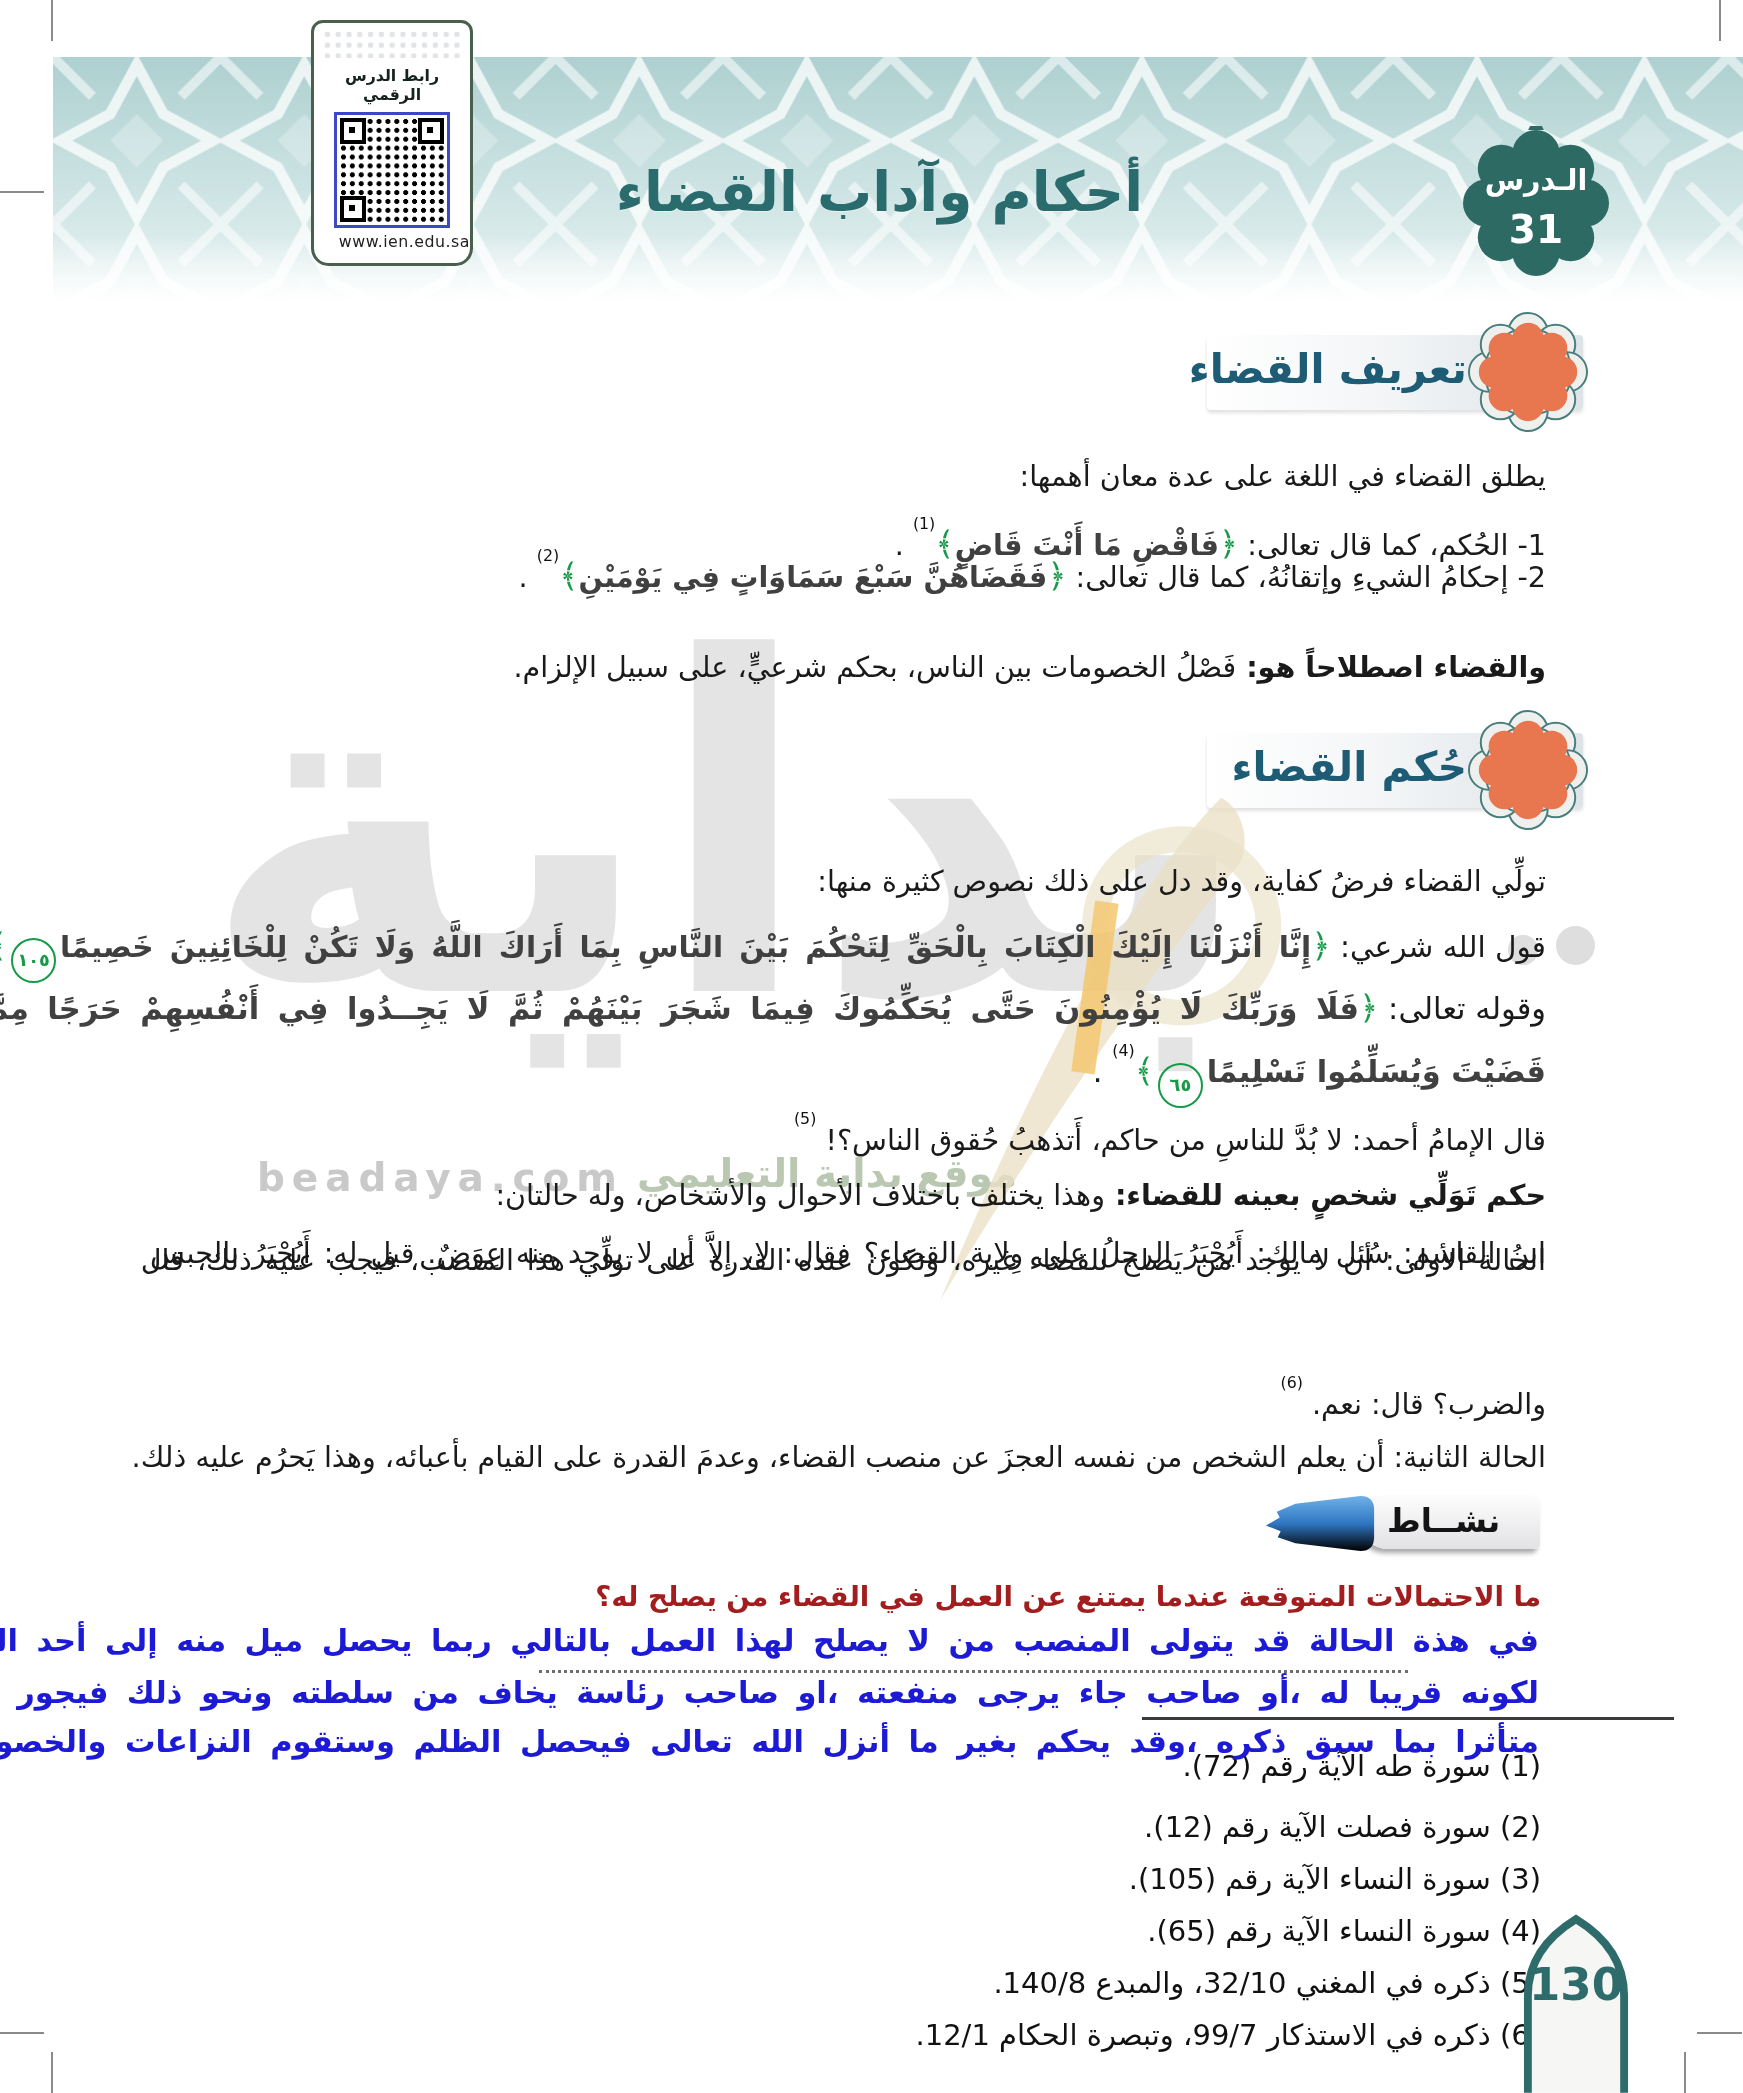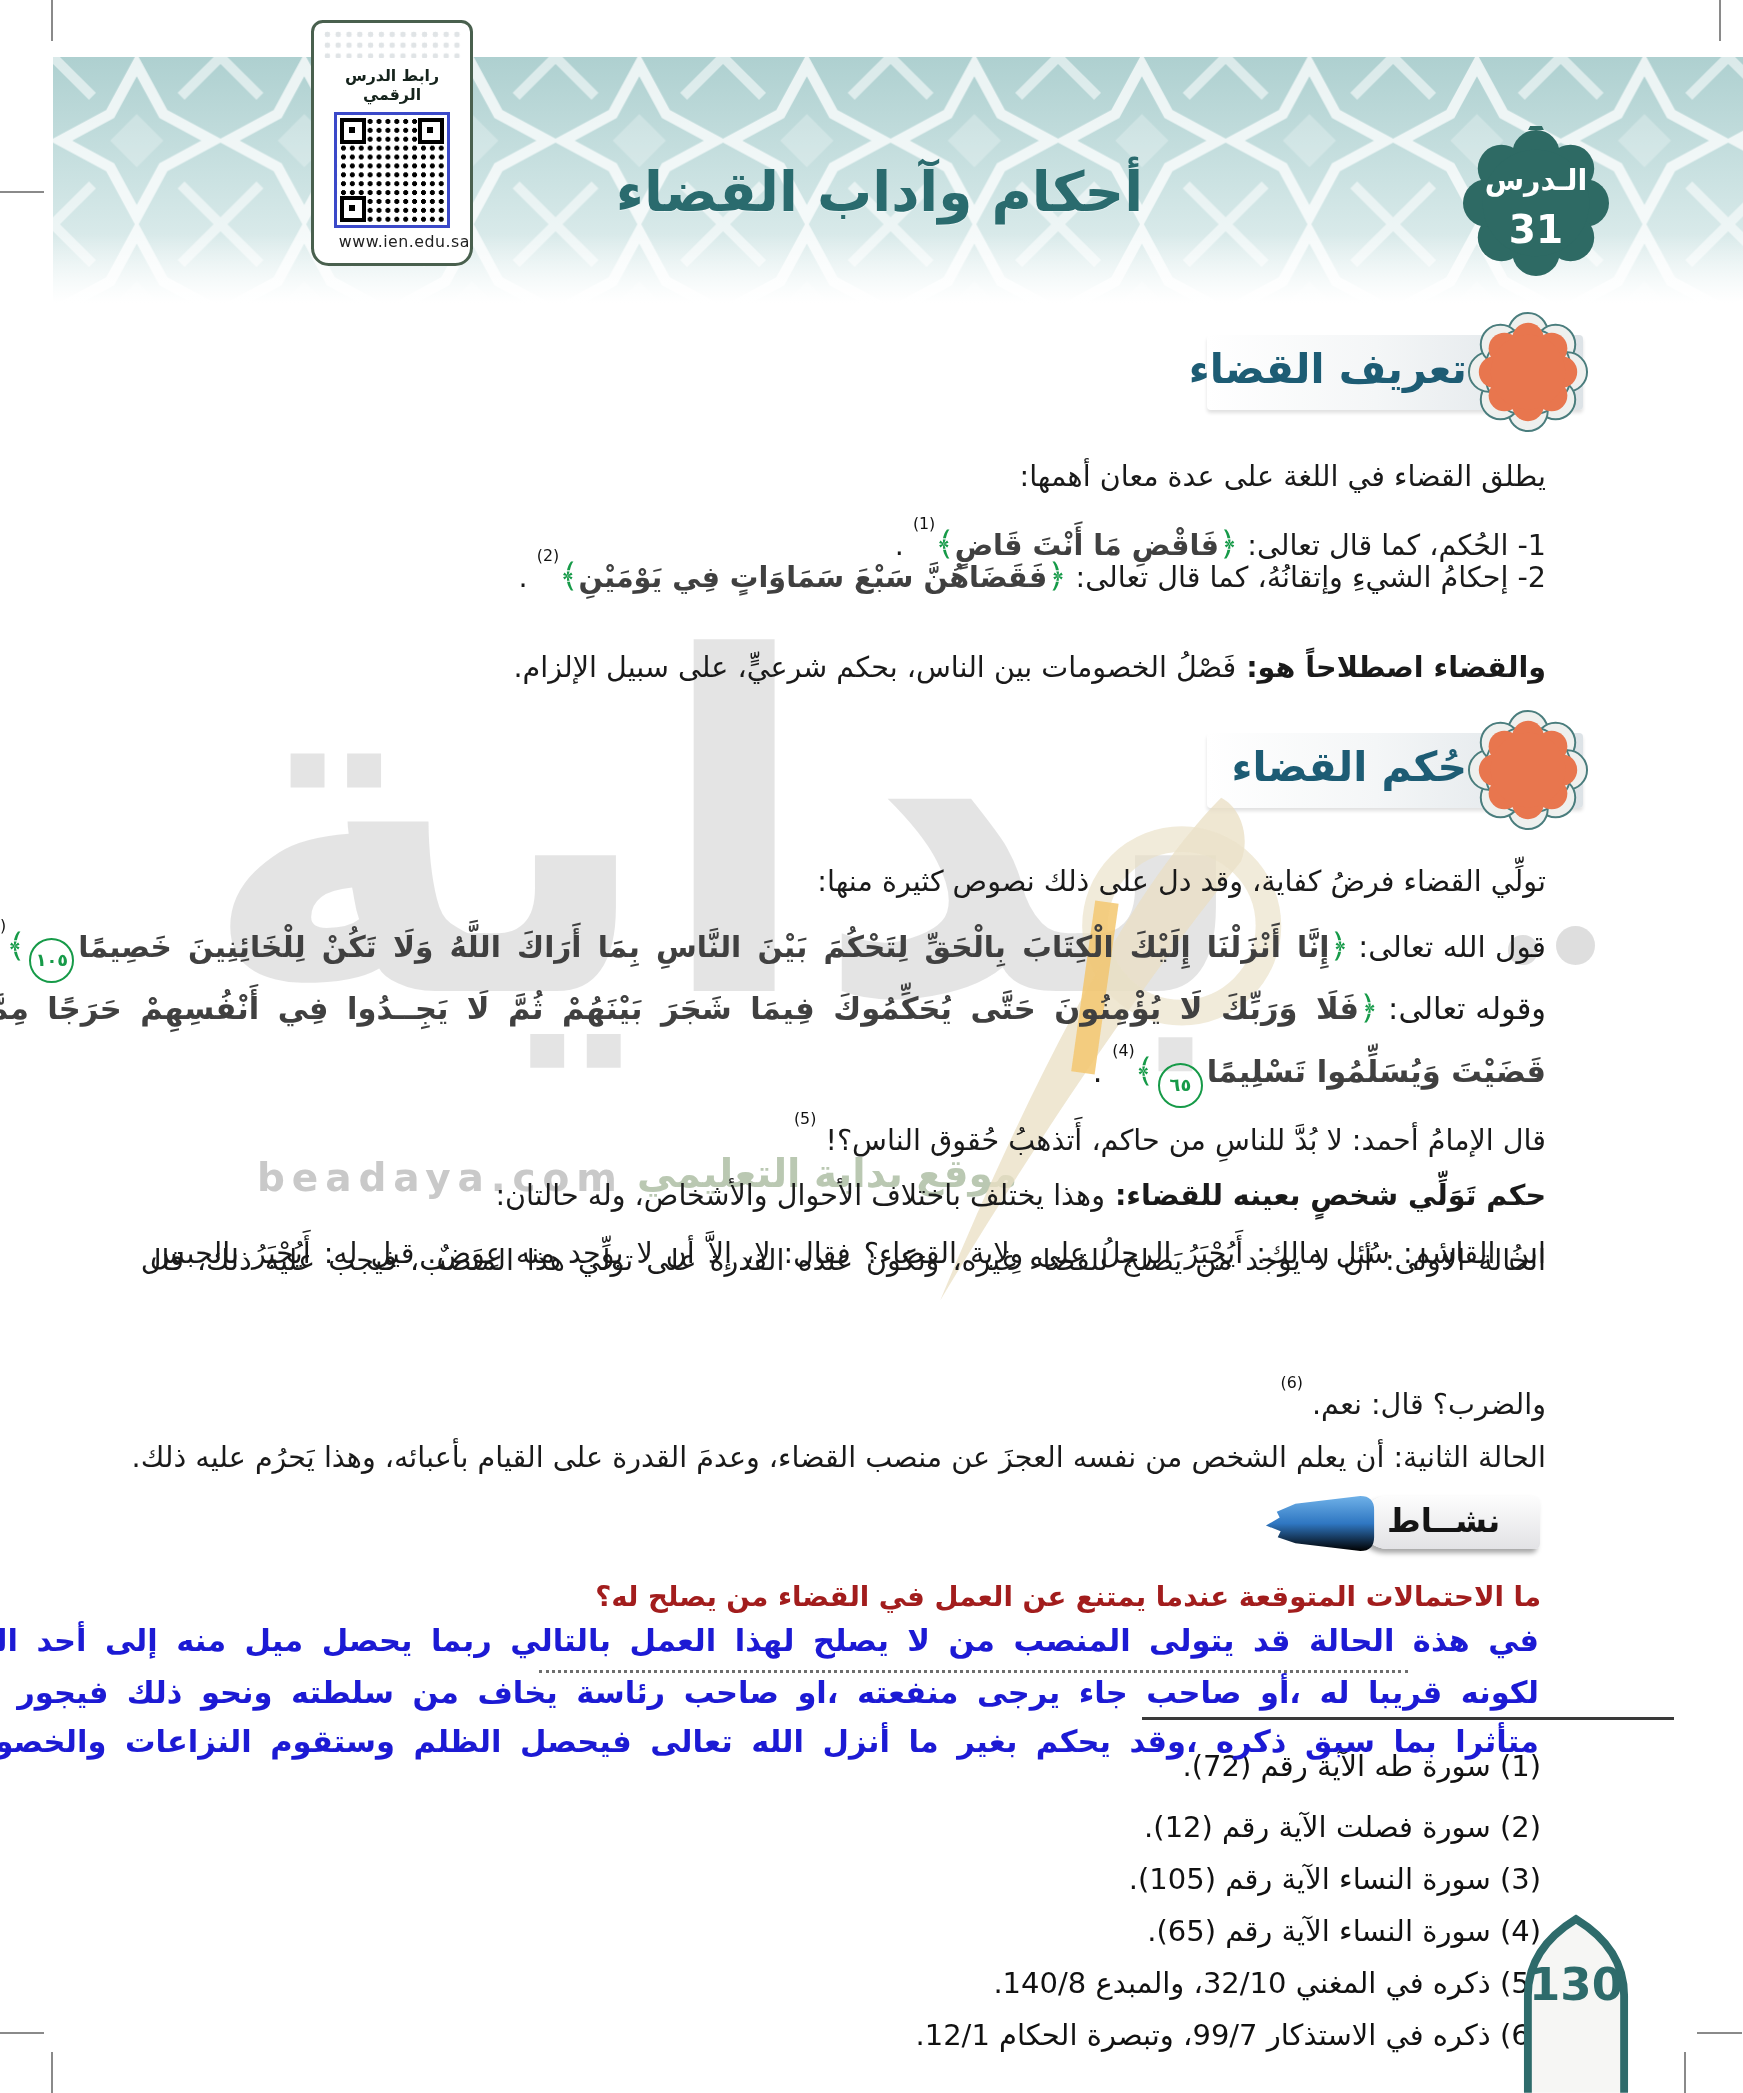--- a/index.html
+++ b/index.html
@@ -232,21 +232,21 @@
         <circle cx="-24" cy="-24" r="16"></circle>
         <circle cx="0" cy="0" r="38"></circle>
     </g>
   </svg>
   <div class="sec-label" style="top:743px;">حُكم القضاء</div>
 
   <div class="line" style="top:860px;">
     <span>تولِّي القضاء فرضُ كفاية، وقد دل على ذلك نصوص كثيرة منها:</span>
   </div>
   <div class="line ws6" style="top:914px;font-size:29.6px;">
-    <span style="word-spacing:0;">قول الله تعالى: </span><span class="bracket">﴿</span><span class="green">إِنَّا أَنْزَلْنَا إِلَيْكَ الْكِتَابَ بِالْحَقِّ لِتَحْكُمَ بَيْنَ النَّاسِ بِمَا أَرَاكَ اللَّهُ وَلَا تَكُنْ لِلْخَائِنِينَ خَصِيمًا</span><span class="circnum">١٠٥</span><span class="bracket">﴾</span><sup class="fn">(3)</sup>
+    <span style="word-spacing:0;">قول الله شرعي: </span><span class="bracket">﴿</span><span class="green">إِنَّا أَنْزَلْنَا إِلَيْكَ الْكِتَابَ بِالْحَقِّ لِتَحْكُمَ بَيْنَ النَّاسِ بِمَا أَرَاكَ اللَّهُ وَلَا تَكُنْ لِلْخَائِنِينَ خَصِيمًا</span><span class="circnum">١٠٥</span><span class="bracket">﴾</span><sup class="fn">(3)</sup>
   </div>
   <div class="line ws8" style="top:983px;font-size:30.5px;">
     <span style="word-spacing:0;">وقوله تعالى: </span><span class="bracket">﴿</span><span class="green">فَلَا وَرَبِّكَ لَا يُؤْمِنُونَ حَتَّى يُحَكِّمُوكَ فِيمَا شَجَرَ بَيْنَهُمْ ثُمَّ لَا يَجِــدُوا فِي أَنْفُسِهِمْ حَرَجًا مِمَّا</span>
   </div>
   <div class="line" style="top:1039px;font-size:30.5px;">
     <span class="green">قَضَيْتَ وَيُسَلِّمُوا تَسْلِيمًا</span><span class="circnum">٦٥</span><span class="bracket">﴾</span><sup class="fn">(4)</sup><span> .</span>
   </div>
   <div class="line" style="top:1107px;">
     <span>قال الإمامُ أحمد: لا بُدَّ للناسِ من حاكم، أَتذهبُ حُقوق الناس؟! </span><sup class="fn">(5)</sup>
   </div>

